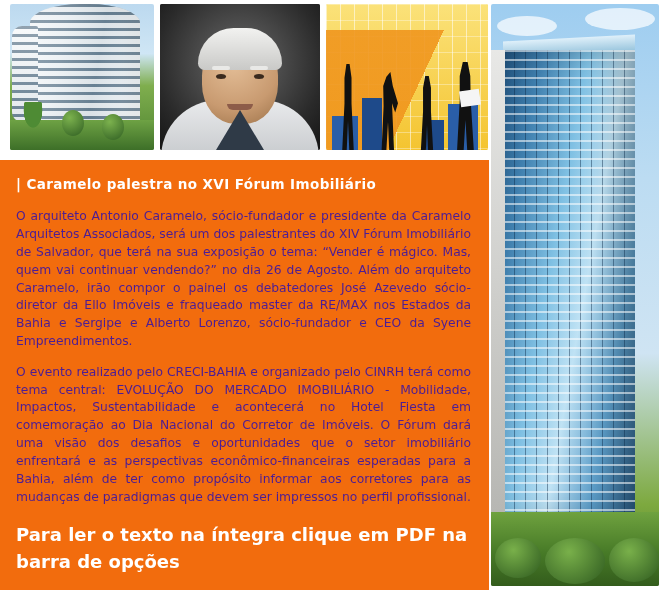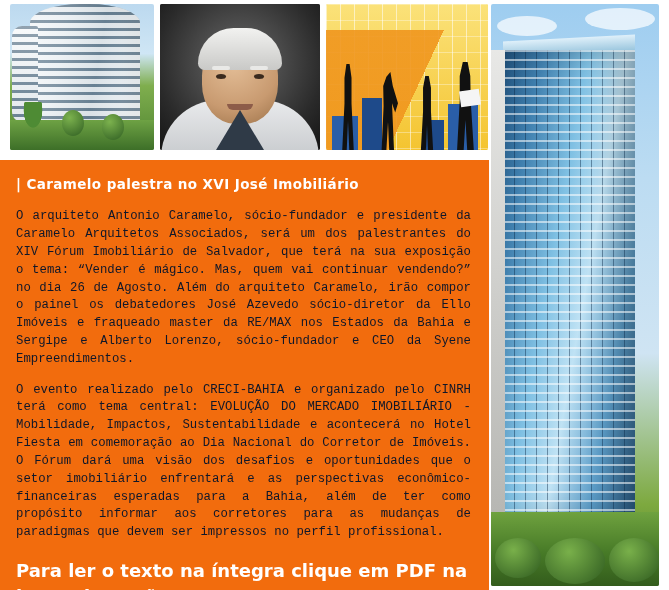--- a/index.html
+++ b/index.html
@@ -211,22 +211,21 @@
     letter-spacing: .4px;
     margin: 2px 0 16px 0;
     line-height: 1.2;
     color: #ffffff;
   }
   .body-text {
     font-size: 12.3px;
     line-height: 1.45;
     text-align: justify;
     margin: 0 0 13px 0;
-    color: #0f172a;
-    font-family: Liberation Mono, monospace;
+    color: #4c1d95;
   }
   .cta {
     font-size: 18px;
     font-weight: bold;
     line-height: 1.45;
     margin: 16px 0 0 0;
     color: #ffffff;
   }
 </style>
 </head>
@@ -282,19 +281,19 @@
     <div class="rp-top"></div>
     <div class="rp-tower"></div>
     <div class="rp-strip"></div>
     <div class="rp-ground"></div>
     <div class="rp-bush a"></div>
     <div class="rp-bush b"></div>
     <div class="rp-bush c"></div>
   </div>
 
   <div class="panel">
-    <h1 class="headline">| Caramelo palestra no XVI José Imobiliário</h1>
+    <h1 class="headline">| Caramelo palestra no XVI Fórum Imobiliário</h1>
     <p class="body-text">O arquiteto Antonio Caramelo, sócio-fundador e presidente da Caramelo Arquitetos Associados, será um dos palestrantes do XIV Fórum Imobiliário de Salvador, que terá na sua exposição o tema: “Vender é mágico. Mas, quem vai continuar vendendo?” no dia 26 de Agosto. Além do arquiteto Caramelo, irão compor o painel os debatedores José Azevedo sócio-diretor da Ello Imóveis e fraqueado master da RE/MAX nos Estados da Bahia e Sergipe e Alberto Lorenzo, sócio-fundador e CEO da Syene Empreendimentos.</p>
     <p class="body-text">O evento realizado pelo CRECI-BAHIA e organizado pelo CINRH terá como tema central: EVOLUÇÃO DO MERCADO IMOBILIÁRIO - Mobilidade, Impactos, Sustentabilidade e acontecerá no Hotel Fiesta em comemoração ao Dia Nacional do Corretor de Imóveis. O Fórum dará uma visão dos desafios e oportunidades que o setor imobiliário enfrentará e as perspectivas econômico-financeiras esperadas para a Bahia, além de ter como propósito informar aos corretores para as mudanças de paradigmas que devem ser impressos no perfil profissional.</p>
     <p class="cta">Para ler o texto na íntegra clique em PDF na barra de opções</p>
   </div>
 
 </div>
 
 </body></html>

